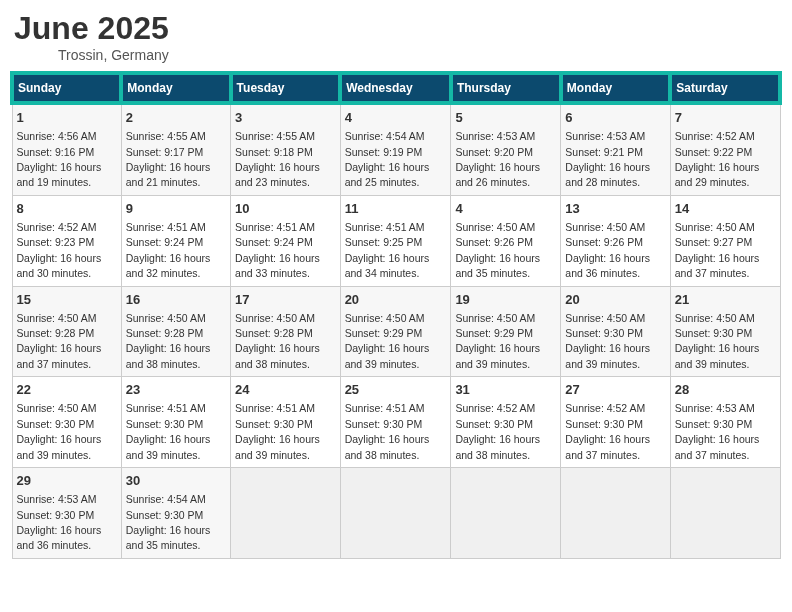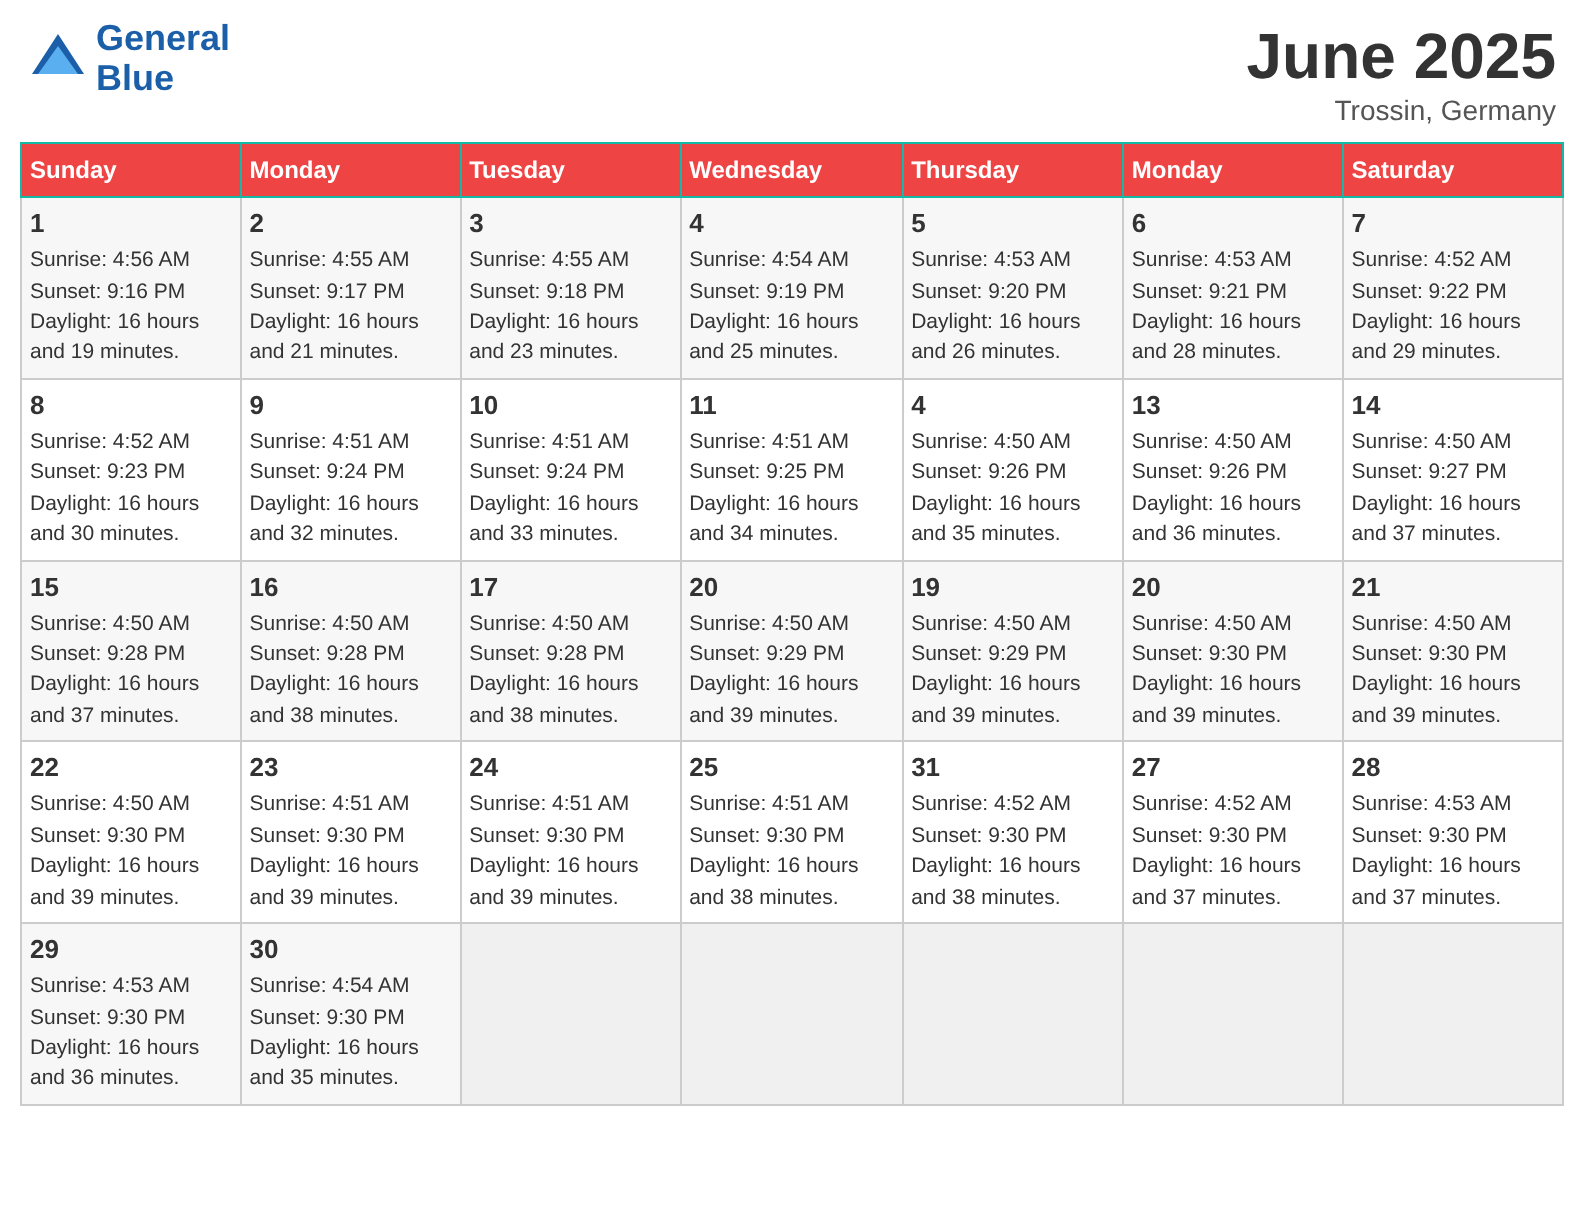--- a/index.html
+++ b/index.html
@@ -46,27 +46,27 @@
     .subtitle {
       font-size: 14px;
       color: #555;
     }
     table {
       width: 100%;
       border-collapse: collapse;
       font-size: 11px;
     }
     thead th {
-      background-color: #ef4444;
+      background-color: #0c4a6e;
       color: #fff;
       padding: 6px 4px;
       text-align: left;
       font-size: 12px;
       font-weight: bold;
-      border: 1px solid #14b8a6;
+      border: 4px solid #14b8a6;
     }
     tbody td {
       vertical-align: top;
       padding: 4px 4px;
       border: 1px solid #ccc;
       width: 113px;
       min-height: 80px;
       background: #fff;
       color: #333;
       line-height: 1.4;
@@ -89,30 +89,20 @@
       line-height: 1.45;
     }
     .empty-cell {
       background: #f0f0f0 !important;
     }
   </style>
 </head>
 <body>
 
 <div class="header">
-  <div class="logo">
-    <svg class="logo-icon" viewBox="0 0 30 30">
-      <polygon points="15,2 28,22 2,22" fill="#1a5fa8"></polygon>
-      <polygon points="15,8 25,22 5,22" fill="#5aaff0"></polygon>
-    </svg>
-    <div class="logo-text">
-      <div><span>General</span></div>
-      <div><span style="color:#1a5fa8">Blue</span></div>
-    </div>
-  </div>
   <div class="title-block">
     <div class="month-title">June 2025</div>
     <div class="subtitle">Trossin, Germany</div>
   </div>
 </div>
 
 <table>
   <thead>
     <tr>
     <th>Sunday</th>

